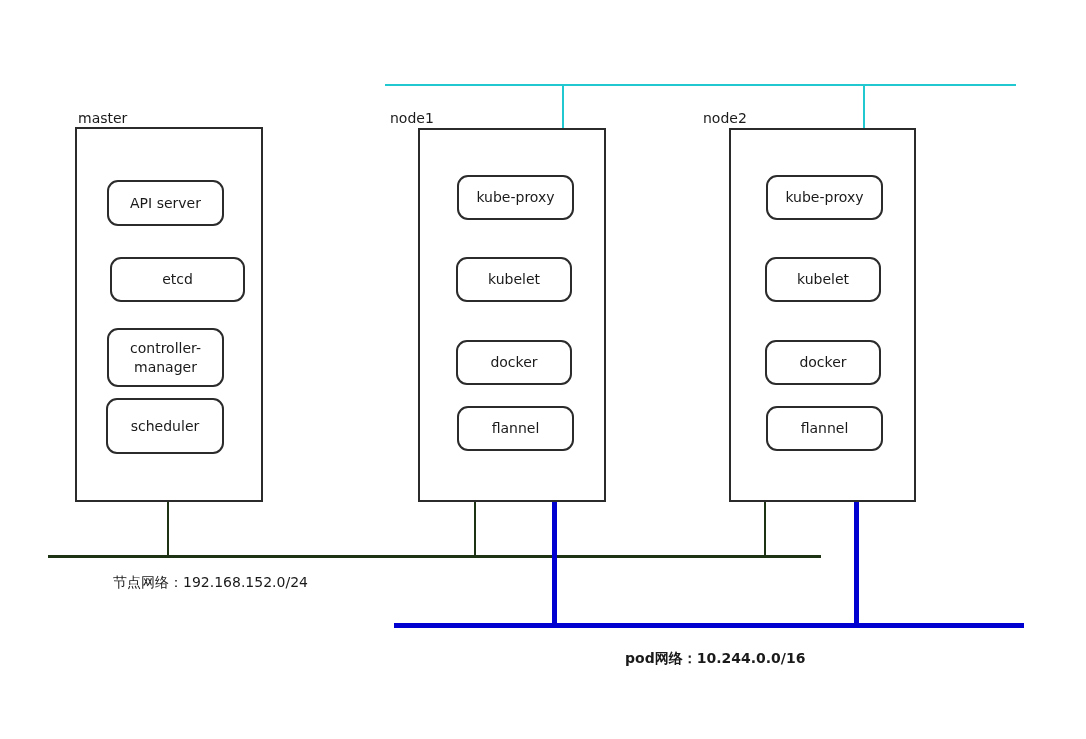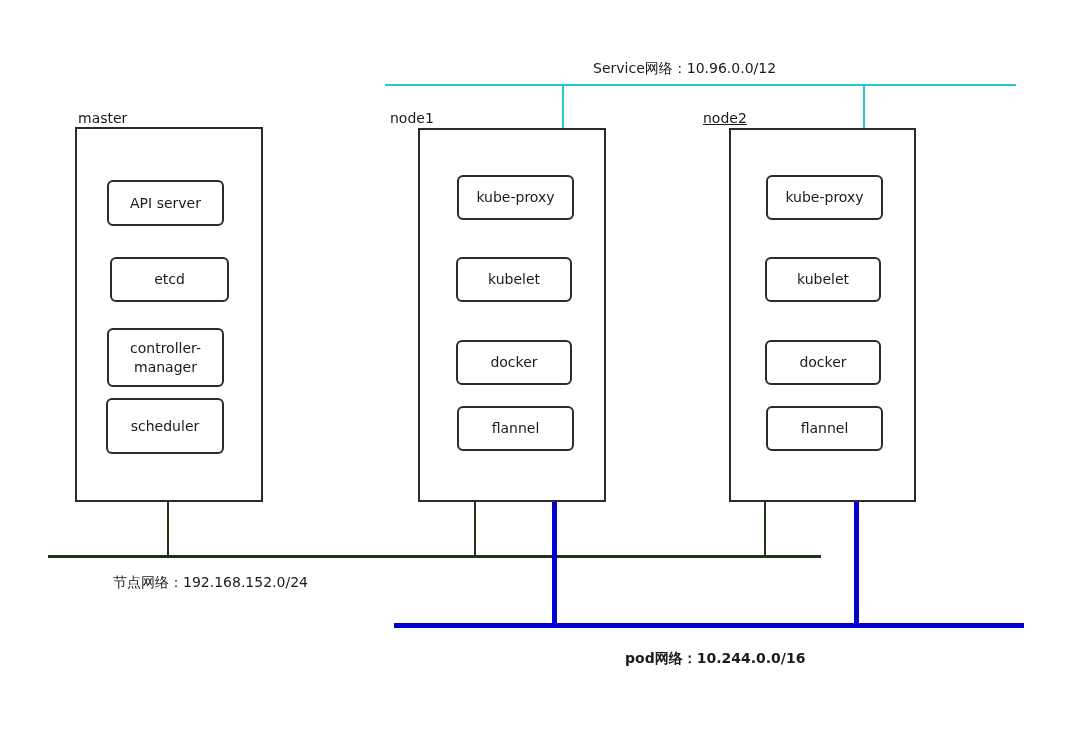--- a/index.html
+++ b/index.html
@@ -32,21 +32,21 @@
     position: absolute;
     font-size: 14px;
     color: #1a1a1a;
     white-space: nowrap;
     line-height: 16px;
   }
   
   .comp-box {
     position: absolute;
     border: 2px solid #2b2b2b;
-    border-radius: 6px;
+    border-radius: 11px;
     background: #ffffff;
     box-sizing: border-box;
     display: flex;
     align-items: center;
     justify-content: center;
     text-align: center;
     font-size: 14px;
     line-height: 19px;
     color: #1a1a1a;
     white-space: pre-line;
@@ -61,21 +61,20 @@
     color: #1a1a1a;
     white-space: nowrap;
     line-height: 18px;
   }
 </style>
 </head>
 <body>
 
 <div id="canvas">
 
-  <div class="net-label" style="left:593px; top:59px;">Service网络：10.96.0.0/12</div>
 
   <div class="net-line" style="left:385px; top:84px; width:631px; height:2px; background:#22c8cf;"></div>
 
   <div class="net-line" style="left:562px; top:84px; width:2px; height:92px; background:#22c8cf;"></div>
 
   <div class="net-line" style="left:863px; top:84px; width:2px; height:92px; background:#22c8cf;"></div>
 
   <div class="net-line" style="left:167px; top:502px; width:2px; height:56px; background:#1e3314;"></div>
   <div class="net-line" style="left:474px; top:502px; width:2px; height:56px; background:#1e3314;"></div>
   <div class="net-line" style="left:764px; top:502px; width:2px; height:56px; background:#1e3314;"></div>
@@ -86,34 +85,34 @@
   <div class="net-line" style="left:552px; top:450px; width:5px; height:177px; background:#0000d0;"></div>
   <div class="net-line" style="left:854px; top:450px; width:5px; height:177px; background:#0000d0;"></div>
 
   <div class="net-line" style="left:394px; top:623px; width:630px; height:5px; background:#0000d0;"></div>
   <div class="net-label" style="left:625px; top:649px;font-weight:bold;">pod网络：10.244.0.0/16</div>
 
   <div class="host-label" style="left:78px; top:110px; width:126px;">master</div>
   <div class="host-box" style="left:75px; top:127px; width:188px; height:375px;"></div>
 
   <div class="comp-box" style="left:107px; top:180px; width:117px; height:46px;">API server</div>
-  <div class="comp-box" style="left:110px; top:257px; width:119px; height:45px;">etcd</div>
+  <div class="comp-box" style="left:110px; top:257px; width:135px; height:45px;">etcd</div>
   <div class="comp-box" style="left:107px; top:328px; width:117px; height:59px;">controller-
 manager</div>
   <div class="comp-box" style="left:106px; top:398px; width:118px; height:56px;">scheduler</div>
 
   <div class="host-label" style="left:390px; top:110px; width:126px;">node1</div>
   <div class="host-box" style="left:418px; top:128px; width:188px; height:374px;"></div>
 
   <div class="comp-box" style="left:457px; top:175px; width:117px; height:45px;">kube-proxy</div>
   <div class="comp-box" style="left:456px; top:257px; width:116px; height:45px;">kubelet</div>
   <div class="comp-box" style="left:456px; top:340px; width:116px; height:45px;">docker</div>
   <div class="comp-box" style="left:457px; top:406px; width:117px; height:45px;">flannel</div>
 
-  <div class="host-label" style="left:703px; top:110px; width:126px;text-decoration:underline;">node2</div>
+  <div class="host-label" style="left:703px; top:110px; width:126px;">node2</div>
   <div class="host-box" style="left:729px; top:128px; width:187px; height:374px;"></div>
 
   <div class="comp-box" style="left:766px; top:175px; width:117px; height:45px;">kube-proxy</div>
   <div class="comp-box" style="left:765px; top:257px; width:116px; height:45px;">kubelet</div>
   <div class="comp-box" style="left:765px; top:340px; width:116px; height:45px;">docker</div>
   <div class="comp-box" style="left:766px; top:406px; width:117px; height:45px;">flannel</div>
 
 </div>
 
 </body></html>

